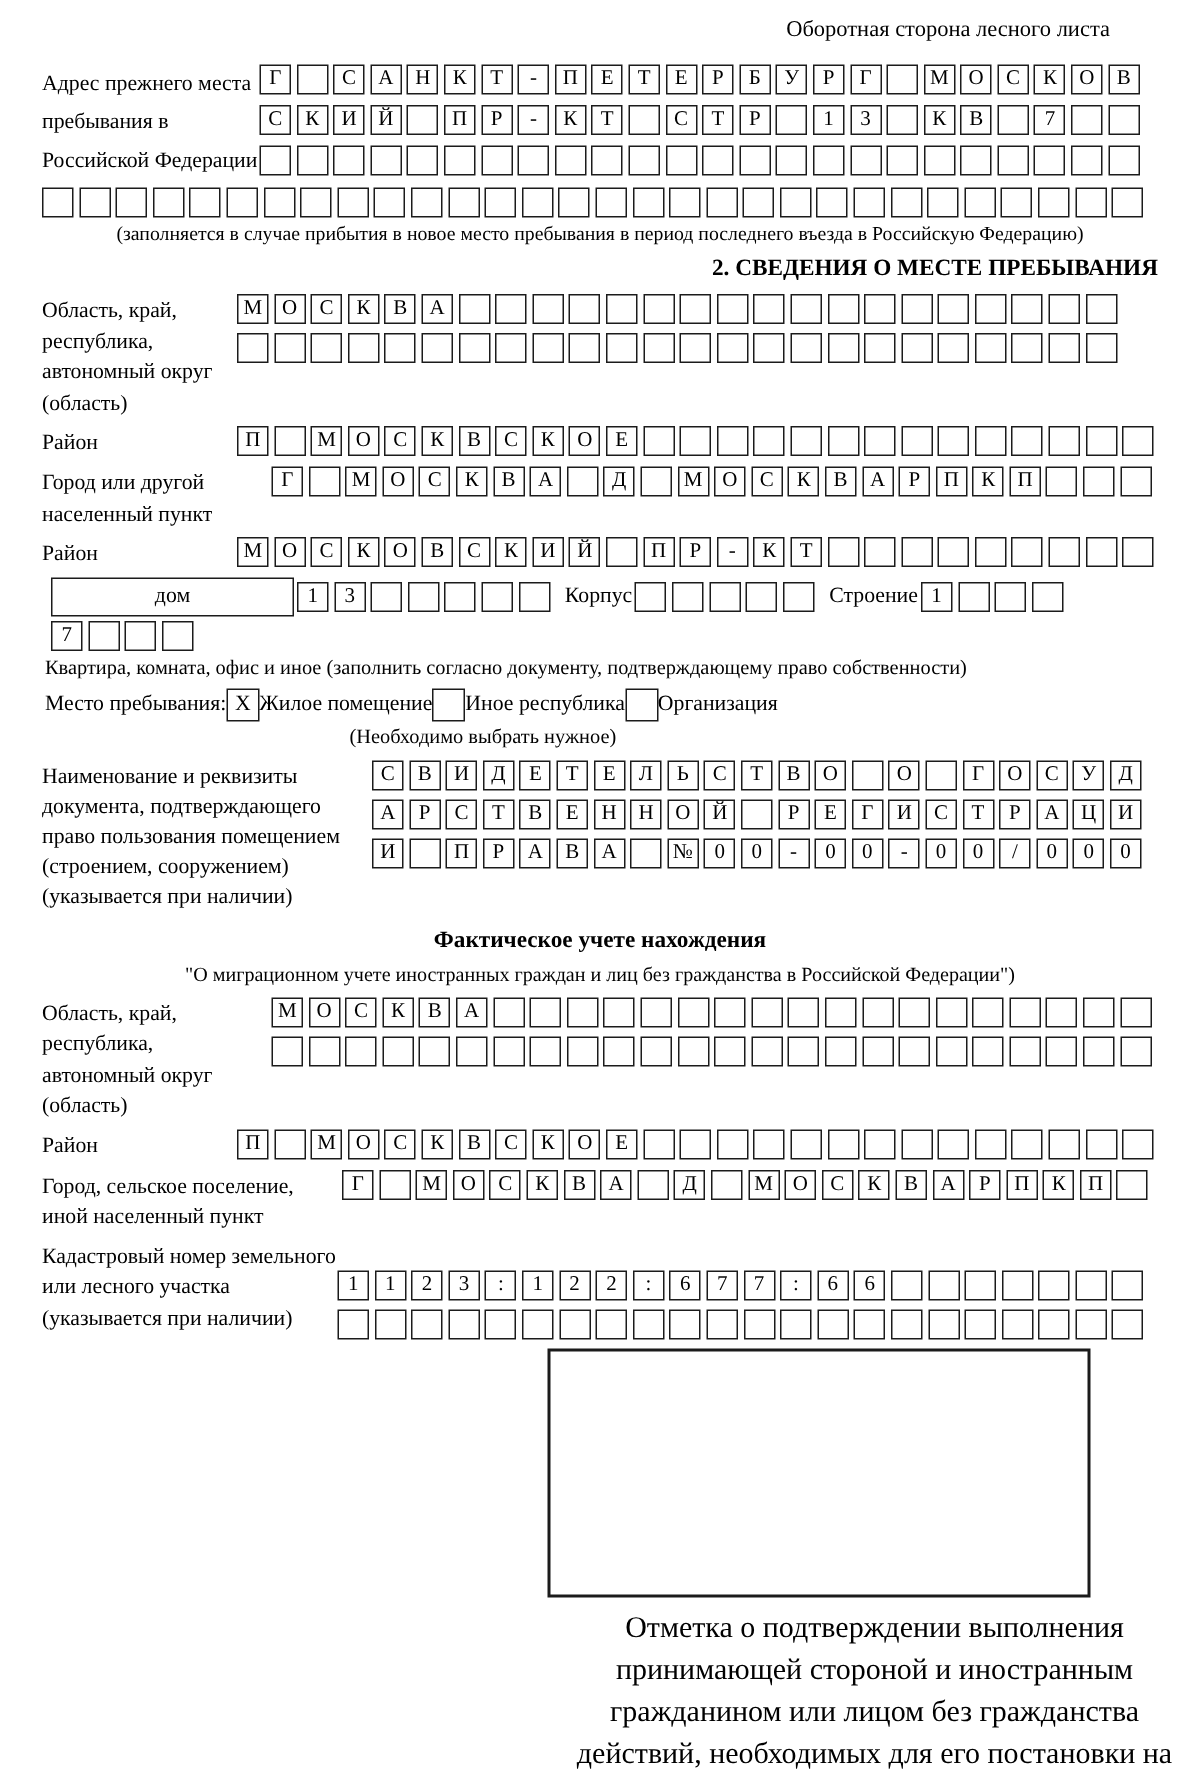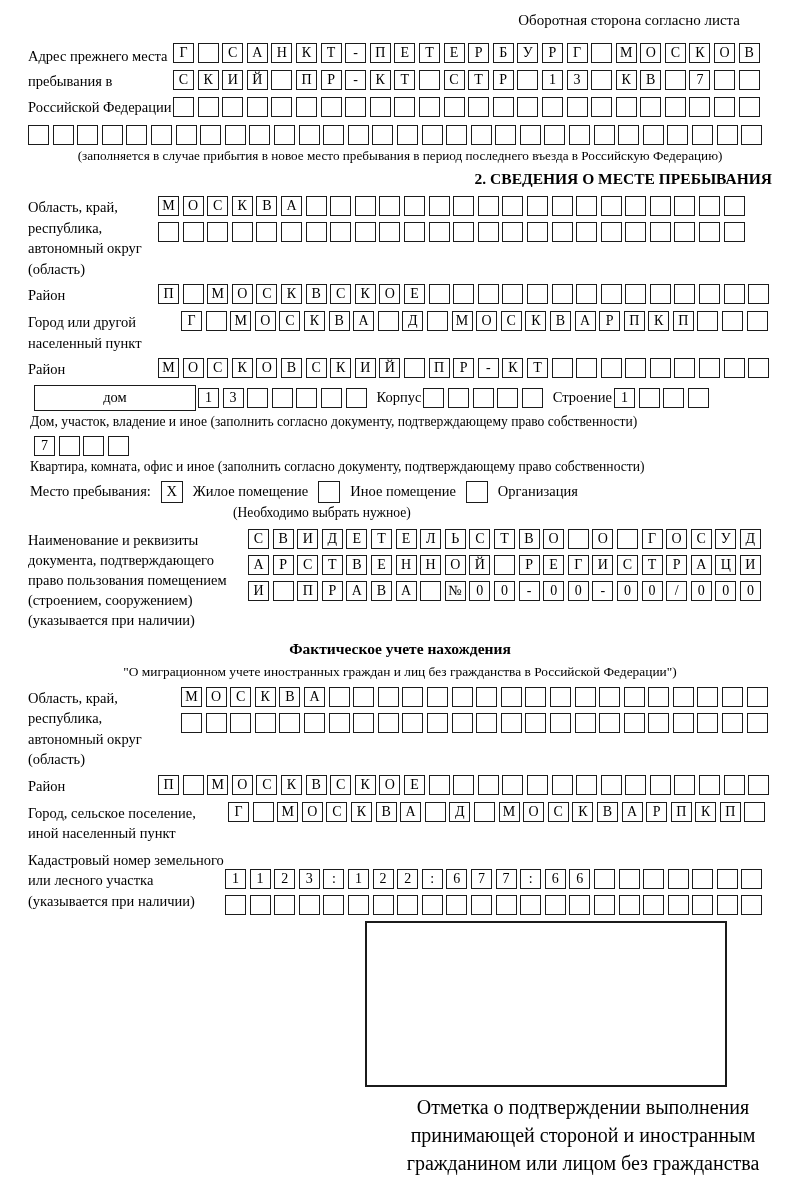--- a/index.html
+++ b/index.html
@@ -24,37 +24,37 @@
   .labelbox{
     box-sizing:border-box;border:1.6px solid #1b1b1b;height:26px;
     display:flex;align-items:center;justify-content:center;font-size:14.5px;flex:none;
   }
   .inline-row{display:flex;align-items:center;margin-bottom:3px;}
   .caption{font-size:13.6px;margin:0 0 6px 2px;}
   .checkbox{
     box-sizing:border-box;width:22px;height:22px;border:1.7px solid #1b1b1b;
     display:flex;align-items:center;justify-content:center;font-size:14.5px;flex:none;background:#fff;
   }
-  .stay-row{display:flex;align-items:center;gap:10px;margin:6px 0 2px 2px;font-size:14.5px;}
+  .stay-row{display:flex;align-items:center;margin:6px 0 2px 2px;font-size:14.5px;}
   .hint{font-size:13.6px;margin:0 0 8px 205px;}
   .big-title{font-weight:bold;font-size:15.5px;text-align:center;margin:10px 0 6px 0;}
   .note-line{font-size:13.4px;text-align:center;margin:0 0 2px 0;}
   .mark-box{
     box-sizing:border-box;border:2px solid #1b1b1b;width:362px;height:166px;
     margin:6px 0 6px 337px;background:#fff;
   }
   .mark-caption{width:424px;margin-left:343px;text-align:center;font-size:20px;line-height:1.4;}
   .mt2{margin-top:2px;}
 </style>
 </head>
 <body>
 
 <div class="page">
 
-  <div class="header-note">Оборотная сторона согласно листа</div>
+  <div class="header-note">Оборотная сторона лесного листа</div>
 
   <div class="frow">
     <div class="flabel" style="width:145px;line-height:1.75;">Адрес прежнего места пребывания в Российской Федерации</div>
     <div class="cells-col" style="gap:7px;">
       <div class="cells">
           <div class="cell">Г</div>
           <div class="cell"></div>
           <div class="cell">С</div>
           <div class="cell">А</div>
           <div class="cell">Н</div>
@@ -338,38 +338,37 @@
         <div class="cell"></div>
       </div>
     <span style="font-size:14.5px;margin-left:8px;">Строение</span>
     <div class="cells">
         <div class="cell">1</div>
         <div class="cell"></div>
         <div class="cell"></div>
         <div class="cell"></div>
       </div>
   </div>
-  <div class="caption">Дом, участок, владение и иное (заполнить согласно документу, подтверждающему право собственности)</div>
 
   <div class="inline-row" style="gap:8px;margin-left:6px;">
     <div class="cells">
         <div class="cell">7</div>
         <div class="cell"></div>
         <div class="cell"></div>
         <div class="cell"></div>
       </div>
   </div>
   <div class="caption">Квартира, комната, офис и иное (заполнить согласно документу, подтверждающему право собственности)</div>
 
   <div class="stay-row">
     <span>Место пребывания:</span>
     <div class="checkbox">X</div>
     <span>Жилое помещение</span>
     <div class="checkbox"></div>
-    <span>Иное помещение</span>
+    <span>Иное республика</span>
     <div class="checkbox"></div>
     <span>Организация</span>
   </div>
   <div class="hint">(Необходимо выбрать нужное)</div>
 
   <div class="frow">
     <div class="flabel" style="width:220px;line-height:1.38;">Наименование и реквизиты документа, подтверждающего право пользования помещением (строением, сооружением) (указывается при наличии)</div>
     <div class="cells-col">
       <div class="cells">
           <div class="cell">С</div>

